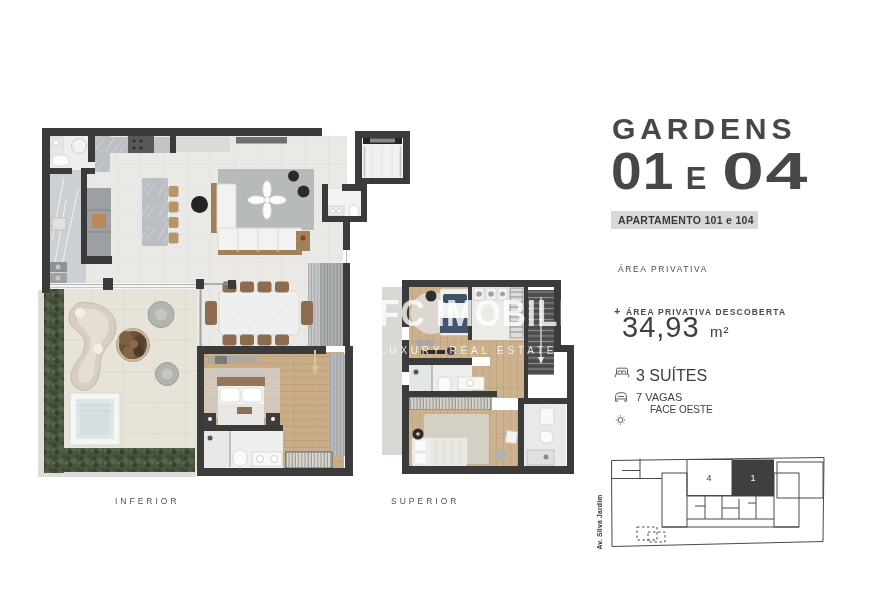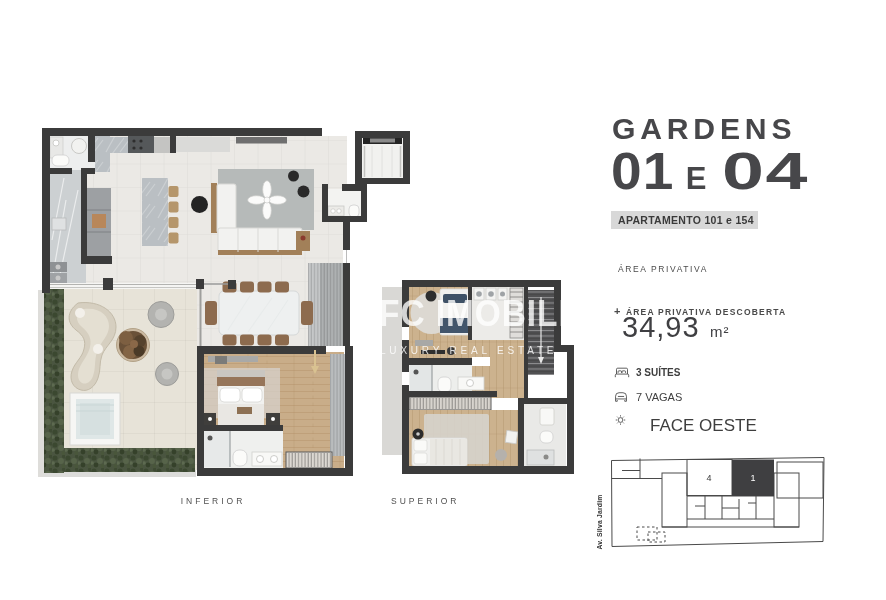--- a/index.html
+++ b/index.html
@@ -415,68 +415,68 @@
   <rect x="402" y="327" width="7" height="13" fill="#ffffff"></rect>
   <rect x="402" y="372" width="7" height="13" fill="#ffffff"></rect>
 
   <rect x="472" y="357" width="18" height="9" fill="#ffffff"></rect>
   </svg>
 
   <div class="abs" style="left:379px;top:293px;color:rgba(255,255,255,0.78);font-weight:bold;font-size:36px;letter-spacing:1px;white-space:nowrap;transform:scaleX(0.93);transform-origin:left top;">FC IMOBILE</div>
 
   <div class="abs" style="left:380px;top:345px;color:rgba(255,255,255,0.82);font-size:10px;letter-spacing:3.8px;white-space:nowrap;">LUXURY REAL ESTATE</div>
 
-  <div class="abs" style="left:128px;top:496px;width:170px;text-align:center;font-size:8.5px;letter-spacing:3px;color:#4f4f4f;">INFERIOR</div>
+  <div class="abs" style="left:115px;top:496px;width:170px;font-size:8.5px;letter-spacing:3px;color:#4f4f4f;">INFERIOR</div>
 
   <div class="abs" style="left:391px;top:496px;width:170px;text-align:left;font-size:8.5px;letter-spacing:3px;color:#4f4f4f;">SUPERIOR</div>
 
   <div class="abs" style="left:612px;top:113px;font-size:29px;letter-spacing:4.6px;color:#47474a;font-weight:bold;transform:scaleX(1.04);transform-origin:left top;">GARDENS</div>
 
   <div class="abs" style="left:611px;top:141px;font-size:52px;color:#47474a;font-weight:bold;letter-spacing:1px;"><span style="display:inline-block;transform:scaleX(1.06);transform-origin:left top;">01</span><span style="display:inline-block;font-size:31px;letter-spacing:0;margin:0 0 0 15px;">E</span><span style="display:inline-block;transform:scaleX(1.45);transform-origin:left top;margin-left:15px;">04</span></div>
 
-  <div class="abs" style="left:611px;top:211px;background:#d8d8d8;color:#3a3a3a;font-size:10.5px;font-weight:bold;letter-spacing:0.3px;padding:3px 4px 3px 7px;">APARTAMENTO 101 e 154</div>
+  <div class="abs" style="left:611px;top:211px;background:#d8d8d8;color:#3a3a3a;font-size:10.5px;font-weight:bold;letter-spacing:0.3px;padding:3px 4px 3px 7px;">APARTAMENTO 101 e 104</div>
 
   <div class="abs" style="left:618px;top:264px;font-size:8.5px;letter-spacing:1.6px;color:#4a4a4a;font-weight:normal;">ÁREA PRIVATIVA</div>
 
 
   <div class="abs" style="left:614px;top:305px;font-size:8.5px;letter-spacing:1.2px;color:#4a4a4a;font-weight:bold;"><span style="font-size:11px;">+&nbsp;</span>ÁREA PRIVATIVA DESCOBERTA</div>
 
   <div class="abs" style="left:615px;top:311px;font-size:29px;letter-spacing:1px;color:#3f3f42;margin-left:7px;">34,93<span style="font-size:15px;">&nbsp;&nbsp;m²</span></div>
 
   <div class="abs" style="left:614px;top:364px;">
     <svg width="16" height="11" viewBox="0 0 19 14">
         <g fill="none" stroke="#474747" stroke-width="1.1">
           <path d="M2.5 9 V3 a1.5 1.5 0 0 1 1.5 -1.5 h11 a1.5 1.5 0 0 1 1.5 1.5 V9"></path>
           <path d="M1 13 V10.5 a1.5 1.5 0 0 1 1.5 -1.5 h14 a1.5 1.5 0 0 1 1.5 1.5 V13"></path>
           <path d="M4.5 7.5 v-1.6 a1 1 0 0 1 1 -1 h2.5 a1 1 0 0 1 1 1 v1.6 M9.5 7.5 v-1.6 a1 1 0 0 1 1 -1 h2.5 a1 1 0 0 1 1 1 v1.6"></path>
         </g>
       </svg>
   </div>
-  <div class="abs" style="left:636px;top:367px;font-size:10px;letter-spacing:0px;color:#3e3e3e;font-weight:bold;">3 SUÍTES</div>
+  <div class="abs" style="left:636px;top:367px;font-size:16px;letter-spacing:0px;color:#3e3e3e;">3 SUÍTES</div>
 
   <div class="abs" style="left:614px;top:389px;">
     <svg width="14" height="12" viewBox="0 0 18 15">
         <g fill="none" stroke="#474747" stroke-width="1.1">
           <path d="M2 10 V6.5 a4.5 4.5 0 0 1 4.5 -4.5 h5 a4.5 4.5 0 0 1 4.5 4.5 V10"></path>
           <path d="M2 10 h14 v3 h-2.2 v-1.5 M2 13 h2.2 v-1.5 M2 13 v-3"></path>
           <path d="M5 6.8 h8"></path>
         </g>
       </svg>
   </div>
   <div class="abs" style="left:636px;top:391px;font-size:11px;letter-spacing:0px;color:#3e3e3e;">7 VAGAS</div>
 
   <div class="abs" style="left:613px;top:413px;">
     <svg width="15" height="14" viewBox="0 0 19 16">
         <g fill="none" stroke="#474747" stroke-width="1.1">
           <circle cx="9.5" cy="8" r="3"></circle>
           <path d="M9.5 2 v1.6 M9.5 12.4 v1.6 M3.5 8 h1.6 M13.9 8 h1.6 M5.3 3.8 l1.1 1.1 M12.6 11.1 l1.1 1.1 M5.3 12.2 l1.1 -1.1 M12.6 4.9 l1.1 -1.1"></path>
         </g>
       </svg>
   </div>
-  <div class="abs" style="left:636px;top:416px;font-size:17px;letter-spacing:0px;color:#3e3e3e;padding-left:14px;">FACE OESTE</div>
+  <div class="abs" style="left:636px;top:404px;font-size:10px;letter-spacing:0px;color:#3e3e3e;padding-left:14px;">FACE OESTE</div>
 
   <svg id="keyplan" class="abs" style="left:0;top:0" width="886" height="600" viewBox="0 0 886 600">
   <g fill="none" stroke="#4a4a4a" stroke-width="1">
 
     <polygon points="611.5,460.5 824,457.5 823,541.5 612,546.5"></polygon>
 
     <path d="M611.5 478.5 H662 M640 458.5 V478.5 M622 470.5 H640"></path>
 
     <rect x="662" y="473" width="25" height="54"></rect>
 

